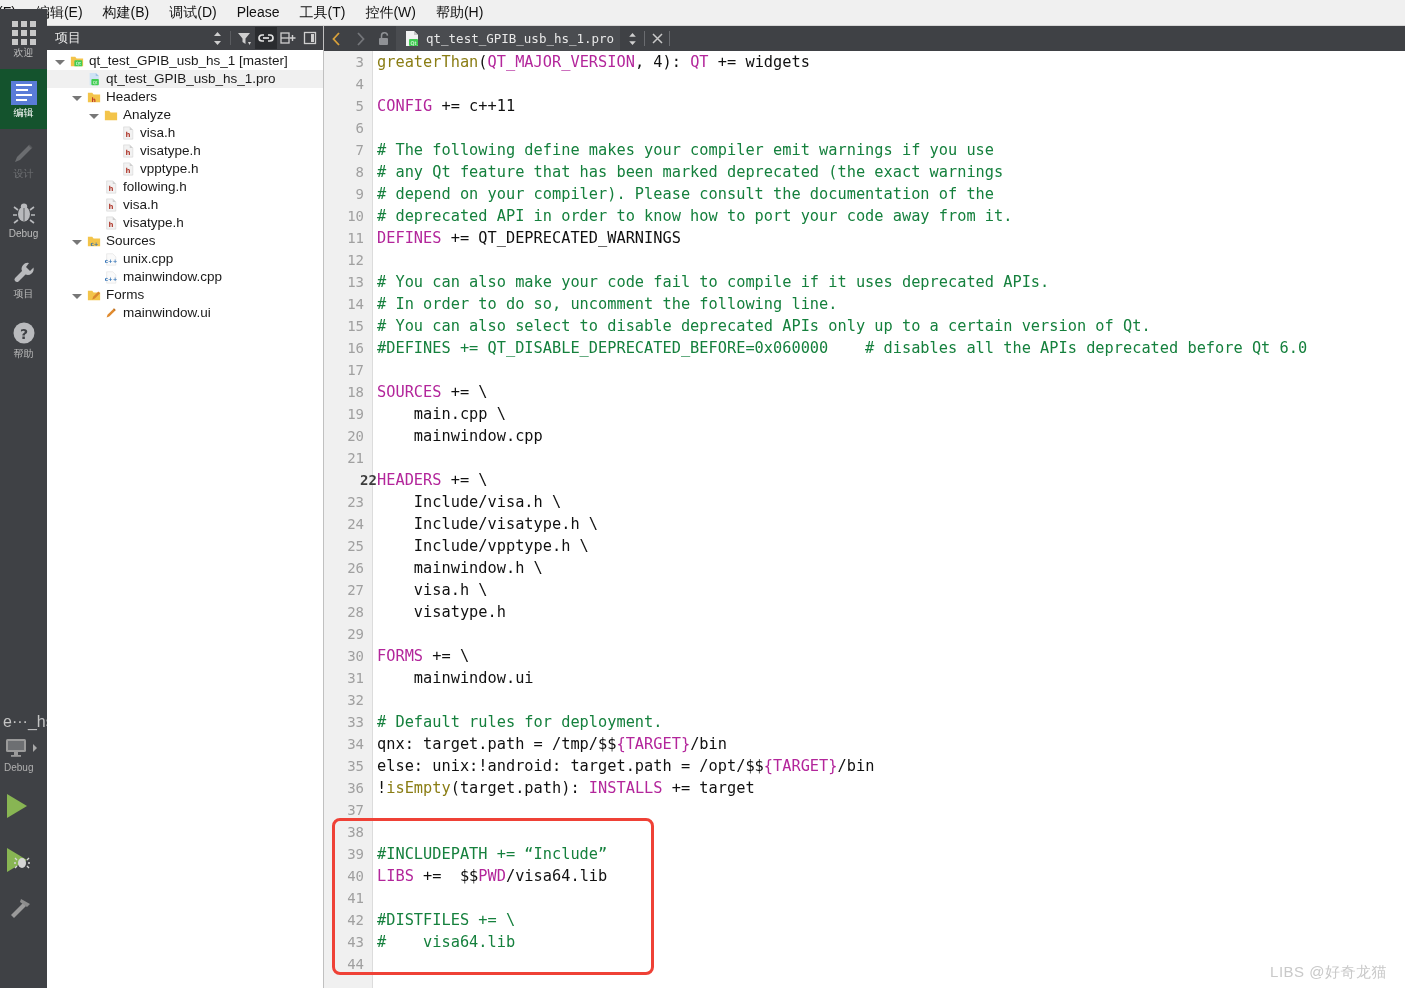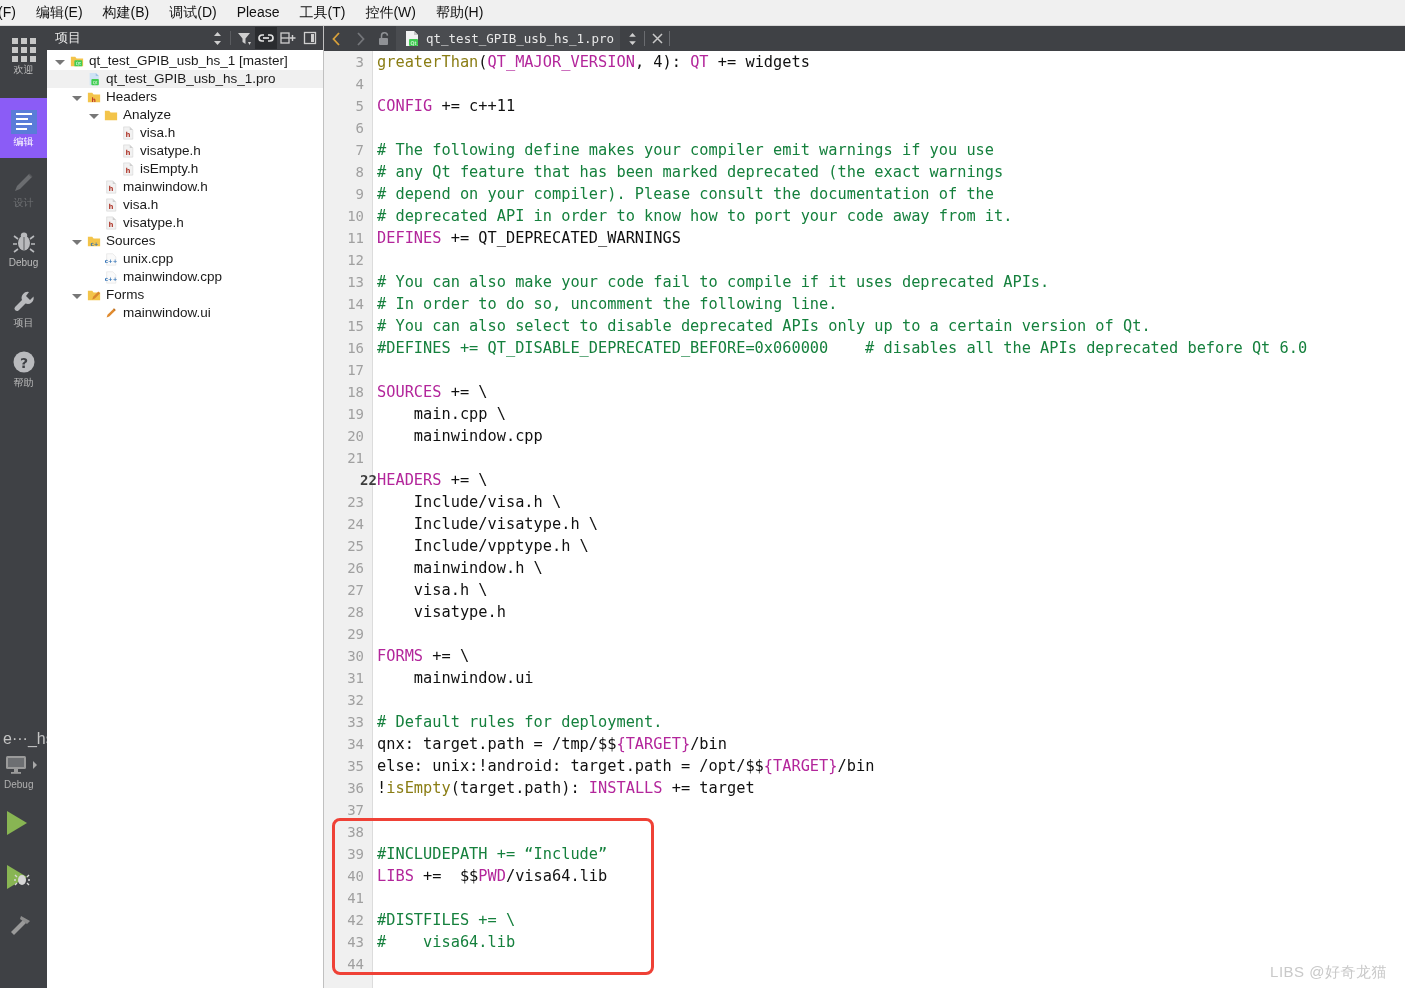--- a/index.html
+++ b/index.html
@@ -18,28 +18,28 @@
     border-bottom: 1px solid #d8d8d8;
   }
   .menu-item {
     font-size: 14px; color: #101010; padding: 0 10px; line-height: 25px;
     white-space: nowrap; cursor: default;
   }
   .menu-item:first-child { padding-left: 0; margin-left: -16px; }
 
   
   .modebar {
-    position: absolute; left: 0; top: 26px; width: 47px; height: 920px;
+    position: absolute; left: 0; top: 9px; width: 47px; height: 920px;
     background: #3f4145;
   }
   .mode {
     width: 47px; height: 60px; display: flex; flex-direction: column;
     align-items: center; justify-content: center; gap: 2px; cursor: pointer;
   }
-  .mode.active { background: #8b5cf6; margin-top: 12px; }
+  .mode.active { background: #14532d; }
   .mode .mlabel { font-size: 10px; color: #bcbcbc; line-height: 11px; }
   .mode.active .mlabel { color: #ffffff; }
   .mode.dim .mlabel { color: #6e7073; }
   .mode-ico { width: 26px; height: 26px; display: block; }
 
   
   .ico-grid { display: grid; grid-template-columns: repeat(3, 6px); grid-template-rows: repeat(3, 6px); gap: 3px; }
   .ico-grid i { background: #c8c8c8; display: block; width: 6px; height: 6px; }
   
   .ico-edit { width: 26px; height: 24px; background: #5a7cd8; display: flex; flex-direction: column; justify-content: center; gap: 3px; padding: 0 5px; }
@@ -333,31 +333,31 @@
           <span class="tlabel">visatype.h</span>
         </div>
         <div class="trow">
           <span style="display:inline-block;width:59px"></span>
           <span class="tw none"></span>
           <svg class="ficon" viewBox="0 0 16 16">
             <path d="M3 1 H10 L13.5 4.5 V15 H3 Z" fill="#f2f2f2" stroke="#cfcfcf" stroke-width=".6"></path>
             <path d="M10 1 L13.5 4.5 H10 Z" fill="#cfcfcf"></path>
             <text x="8" y="13" font-size="8" font-weight="bold" fill="#b03a2e" text-anchor="middle" font-family="DejaVu Sans, sans-serif">h</text>
           </svg>
-          <span class="tlabel">isEmpty.h</span>
-        </div>
-        <div class="trow">
-          <span style="display:inline-block;width:42px"></span>
-          <span class="tw none"></span>
-          <svg class="ficon" viewBox="0 0 16 16">
-            <path d="M3 1 H10 L13.5 4.5 V15 H3 Z" fill="#f2f2f2" stroke="#cfcfcf" stroke-width=".6"></path>
-            <path d="M10 1 L13.5 4.5 H10 Z" fill="#cfcfcf"></path>
-            <text x="8" y="13" font-size="8" font-weight="bold" fill="#b03a2e" text-anchor="middle" font-family="DejaVu Sans, sans-serif">h</text>
-          </svg>
-          <span class="tlabel">mainwindow.h</span>
+          <span class="tlabel">vpptype.h</span>
+        </div>
+        <div class="trow">
+          <span style="display:inline-block;width:42px"></span>
+          <span class="tw none"></span>
+          <svg class="ficon" viewBox="0 0 16 16">
+            <path d="M3 1 H10 L13.5 4.5 V15 H3 Z" fill="#f2f2f2" stroke="#cfcfcf" stroke-width=".6"></path>
+            <path d="M10 1 L13.5 4.5 H10 Z" fill="#cfcfcf"></path>
+            <text x="8" y="13" font-size="8" font-weight="bold" fill="#b03a2e" text-anchor="middle" font-family="DejaVu Sans, sans-serif">h</text>
+          </svg>
+          <span class="tlabel">following.h</span>
         </div>
         <div class="trow">
           <span style="display:inline-block;width:42px"></span>
           <span class="tw none"></span>
           <svg class="ficon" viewBox="0 0 16 16">
             <path d="M3 1 H10 L13.5 4.5 V15 H3 Z" fill="#f2f2f2" stroke="#cfcfcf" stroke-width=".6"></path>
             <path d="M10 1 L13.5 4.5 H10 Z" fill="#cfcfcf"></path>
             <text x="8" y="13" font-size="8" font-weight="bold" fill="#b03a2e" text-anchor="middle" font-family="DejaVu Sans, sans-serif">h</text>
           </svg>
           <span class="tlabel">visa.h</span>

